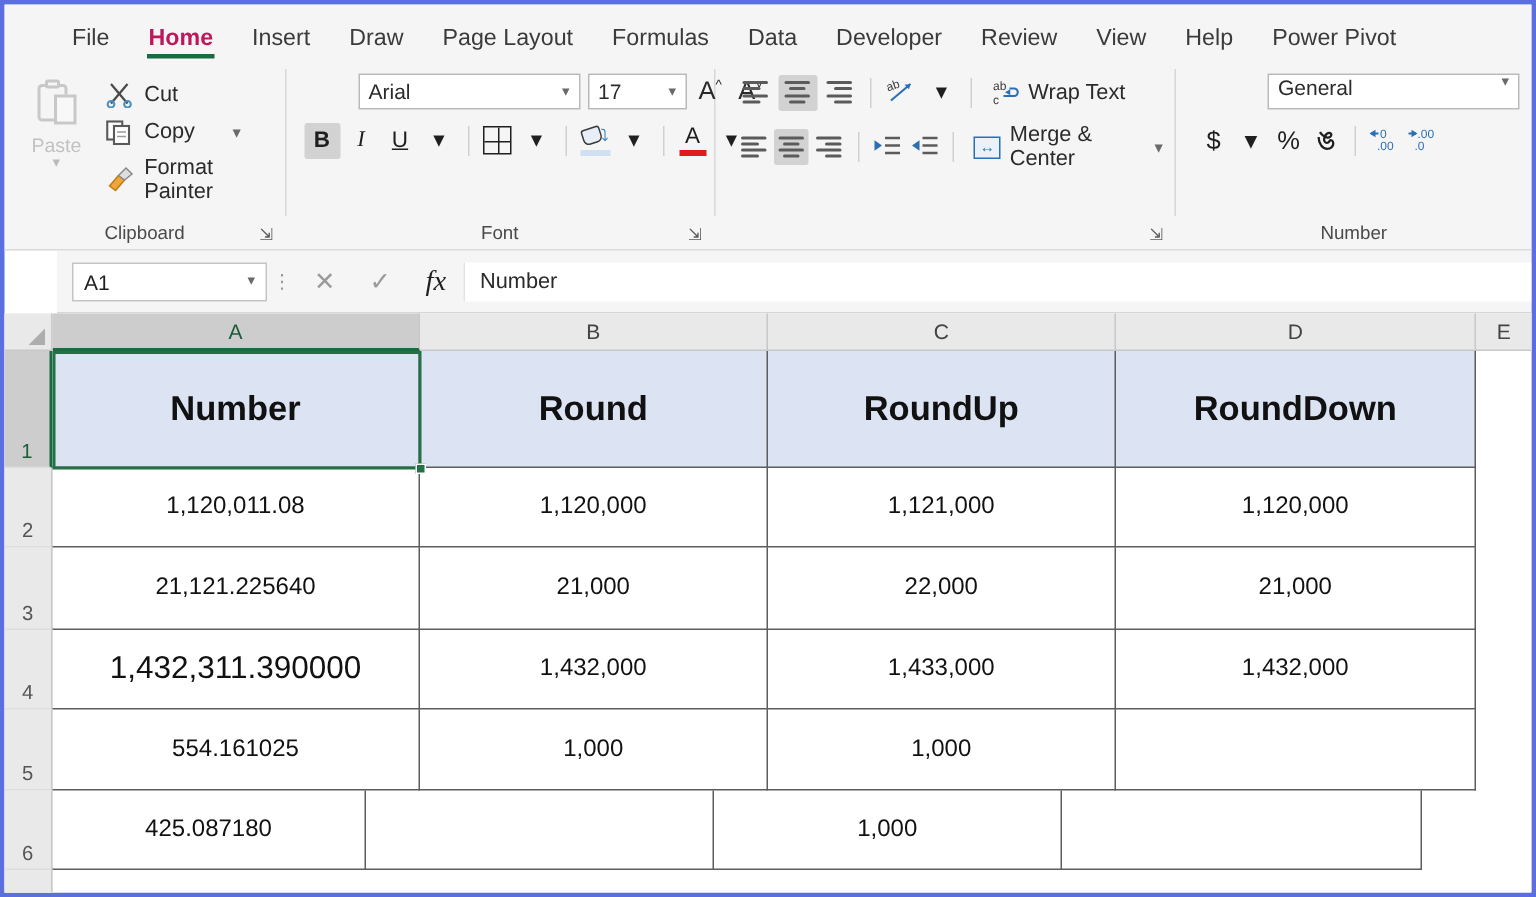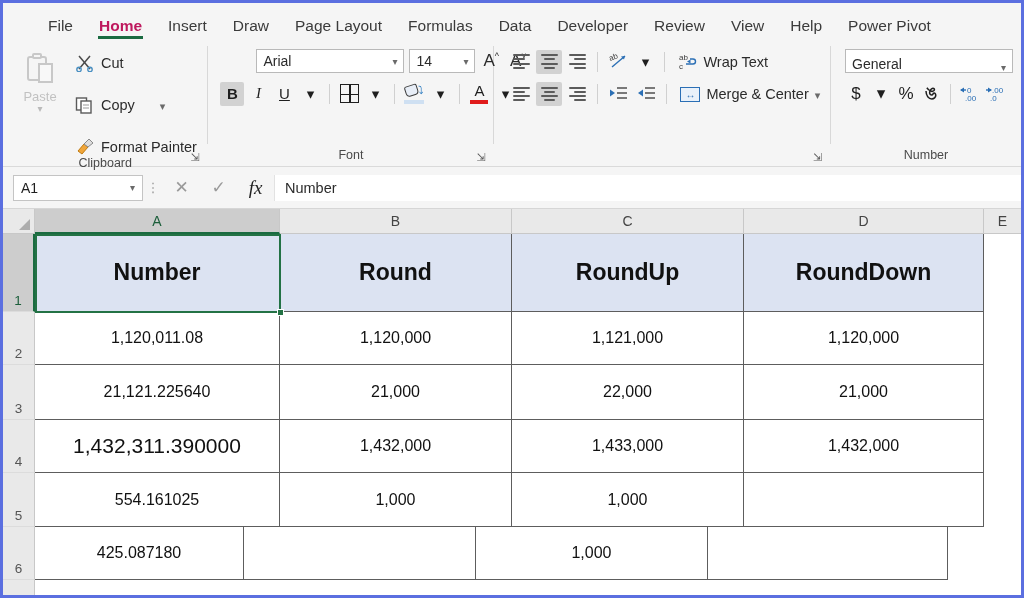--- a/index.html
+++ b/index.html
@@ -89,21 +89,21 @@
   .paste-ico .clipTop {
     position: absolute; left: 7px; top: 0px; width: 10px; height: 6px;
     border: 2px solid #8b8b8b; border-radius: 2px; background:#f5f5f5;
   }
   .paste-ico .sheet {
     position: absolute; left: 13px; top: 10px; width: 15px; height: 20px;
     border: 2px solid #8b8b8b; background: #fdfdfd;
   }
   .paste-lbl { font-size: 13px; color: #7a7a7a; margin-top: 2px; }
   .caret { font-size: 10px; color: #6a6a6a; line-height: 8px; margin-top:1px;}
-  .clip-items { display: flex; flex-direction: column; gap: 24px; padding: 5px 0 0 6px; }
+  .clip-items { display: flex; flex-direction: column; gap: 7px; padding: 5px 0 0 6px; }
   .clip-row { display: flex; align-items: center; gap: 7px; font-size: 14.5px; color: #2b2b2b; }
   .mini-ico { width: 19px; height: 18px; position: relative; flex: none; }
 
   
   .font-col { display: flex; flex-direction: column; gap: 8px; padding-left: 4px;}
   .font-row1 { display: flex; align-items: center; gap: 5px; padding-left: 36px; }
   .fname {
     width: 148px; height: 24px; background: #fff;
     border: 1px solid #b9b9b9; font-size: 14px; color: #2b2b2b;
     display: flex; align-items: center; padding: 0 6px;
@@ -168,32 +168,32 @@
     width:20px; height:15px; border:1.6px solid #2b6fb5; background:#e9f1fa;
     position:relative; display:flex; align-items:center; justify-content:center;
     color:#2b6fb5; font-size:10px;
   }
   .indent-ico { width:19px; height:16px; position:relative; }
 
   
   .num-col { display: flex; flex-direction: column; gap: 8px; padding-left: 6px; }
   .numfmt {
     width: 168px; height: 24px; background:#fff; border:1px solid #b9b9b9;
-    font-size: 14px; color:#2b2b2b; display:flex; align-items:flex-end;
-    padding: 0 6px; justify-content: space-between;
+    font-size: 14px; color:#2b2b2b; display:flex; align-items:flex-start;
+    padding: 0 6px; justify-content: space-between; margin-left: 47px;
   }
   .num-row { display:flex; align-items:center; gap:3px; }
   .nbtn { min-width:22px; height:24px; display:flex; align-items:center; justify-content:center;
           font-size:17px; color:#1f1f1f; }
   .dec-ico { font-size:10px; color:#2b6fb5; line-height:9px; text-align:center; }
 
   
   .fbar {
     height: 42px; background: #f5f5f5; display: flex; align-items: center;
-    padding: 0 0 0 10px; gap: 0px; border-bottom: 1px solid #d6d6d6;
+    padding: 0 0 0 10px; gap: 0px; border-bottom: 1px solid #d6d6d6; margin-left: 35px;
   }
   .namebox {
     width: 130px; height: 26px; background: #fff; border: 1px solid #c4c4c4;
     display: flex; align-items: center; justify-content: space-between;
     padding: 0 7px; font-size: 14px; color: #1f1f1f;
   }
   .dots { width: 20px; text-align: center; color: #9a9a9a; font-size: 13px; letter-spacing: 0;}
   .fb-btns { display: flex; align-items: center; gap: 0px; }
   .fb-btn { width: 37px; height: 26px; display:flex; align-items:center; justify-content:center;
             font-size: 17px; color: #9a9a9a; }
@@ -332,21 +332,21 @@
 
     <div class="group" style="width:285px">
       <div class="group-body">
         <div class="font-col">
           <div class="font-row1">
             <div class="fname">
               <span>Arial</span>
               <span class="caret">▾</span>
             </div>
             <div class="fsize">
-              <span>14</span>
+              <span>17</span>
               <span class="caret">▾</span>
             </div>
             <div class="growA"><span>A</span><sup>^</sup></div>
             <div class="shrinkA"><span>A</span><sup>˅</sup></div>
           </div>
           <div class="font-row2">
             <div class="fbtn on" style="font-weight:bold">B</div>
             <div class="fbtn" style="font-style:italic;font-family:'Liberation Serif',serif">I</div>
             <div class="fbtn" style="text-decoration:underline">U</div>
             <div class="fbtn caret">▾</div>

